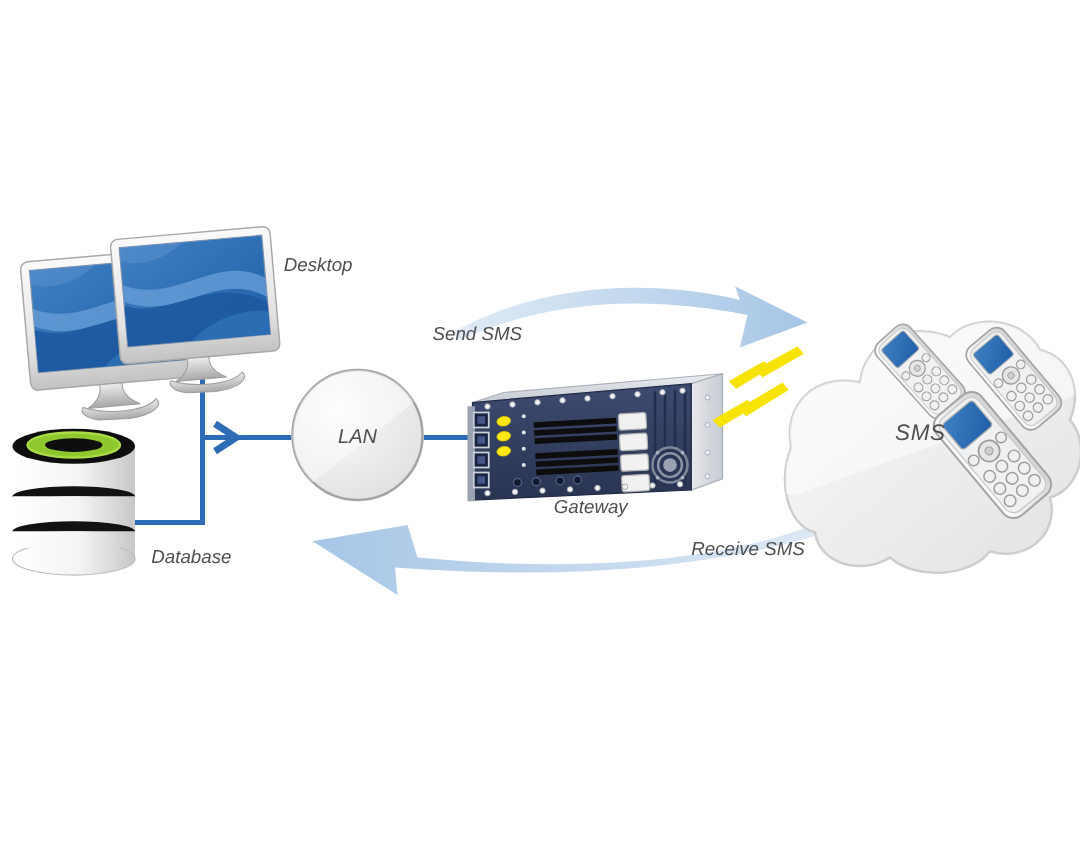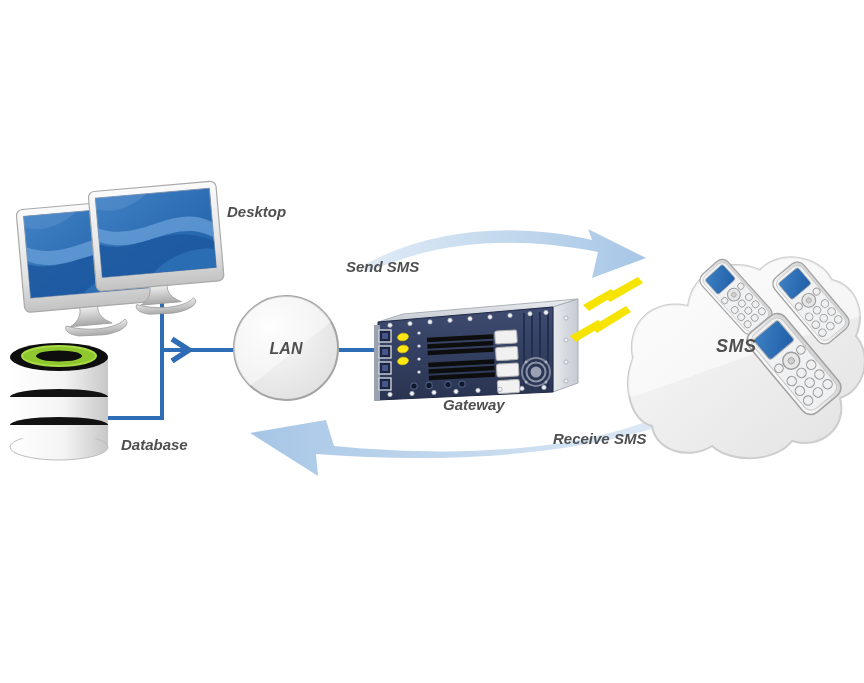--- a/index.html
+++ b/index.html
@@ -1,16 +1,16 @@
 <!DOCTYPE html>
 <html><head>
 <meta charset="utf-8">
 <style>
   html,body{margin:0;padding:0;background:#ffffff;}
-  .stage{position:relative;width:864px;height:683px;background:#ffffff;overflow:hidden;font-weight:bold;}
+  .stage{position:relative;width:864px;height:683px;background:#ffffff;overflow:hidden;}
   .lbl{font-family:"Liberation Sans",sans-serif;font-style:italic;fill:#4f4f4f;font-size:15px;}
   .lbl-big{font-size:18px;letter-spacing:.5px;}
   .lbl-lan{font-size:16px;}
 </style>
 </head>
 <body>
 
 <div class="stage">
 <svg width="864" height="683" viewBox="0 0 864 683" xmlns="http://www.w3.org/2000/svg" xmlns:xlink="http://www.w3.org/1999/xlink">
   <defs>

